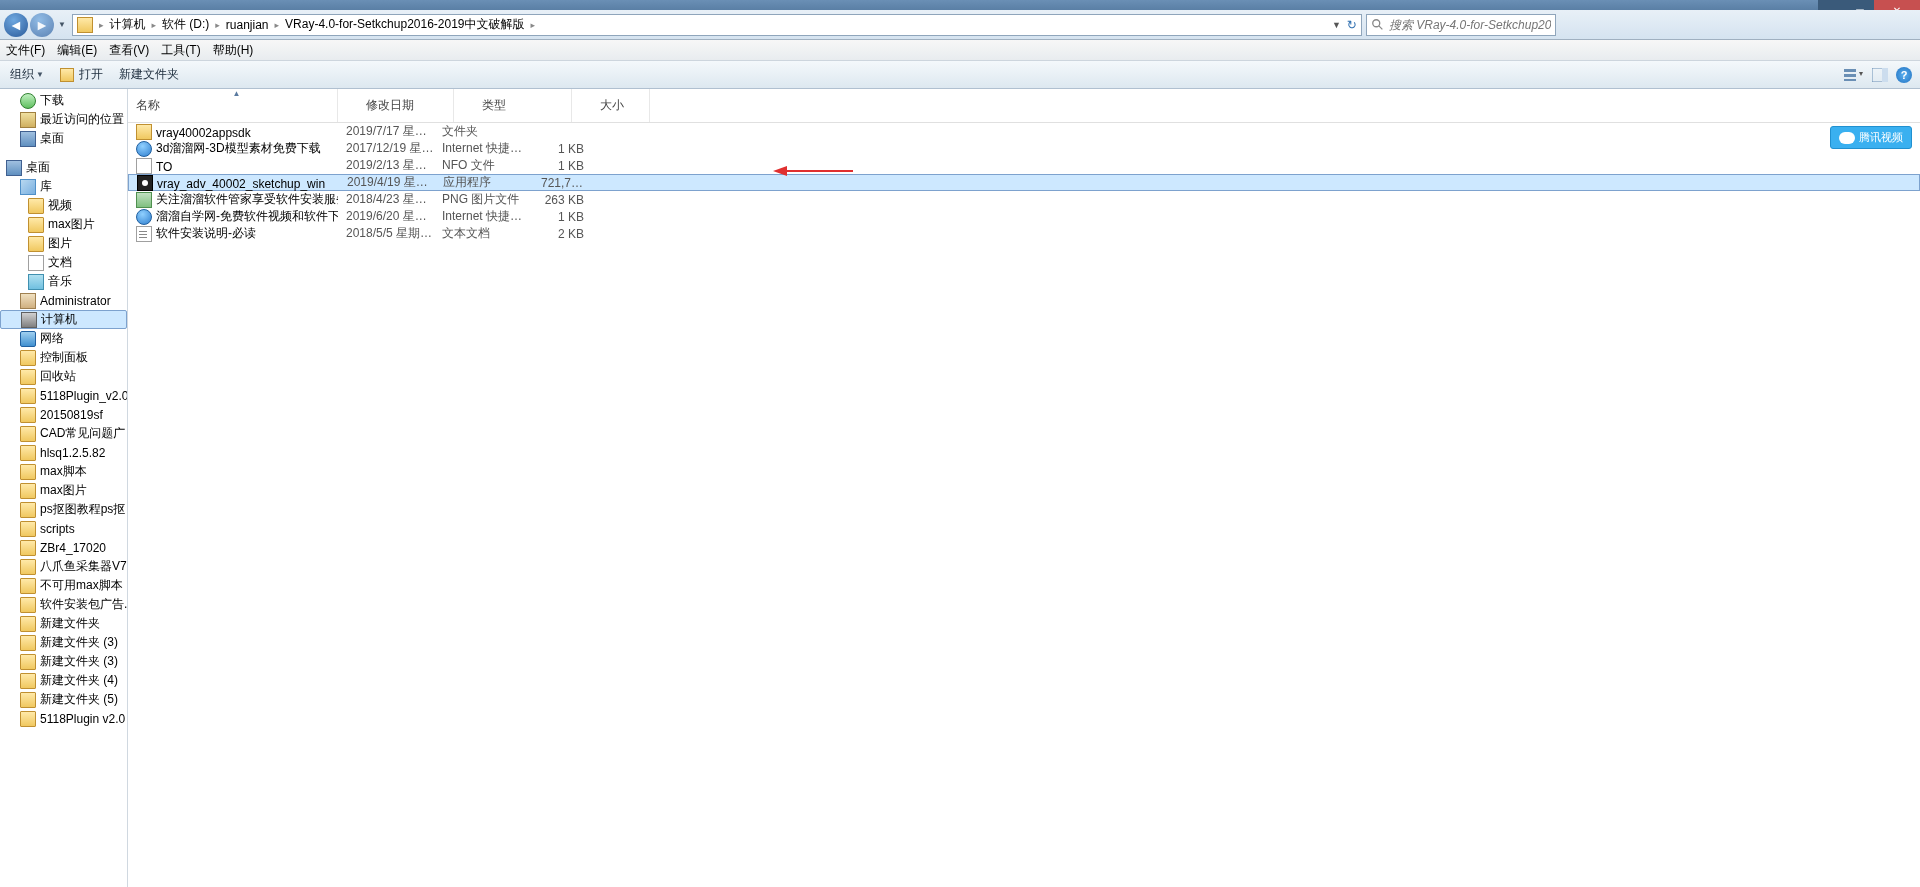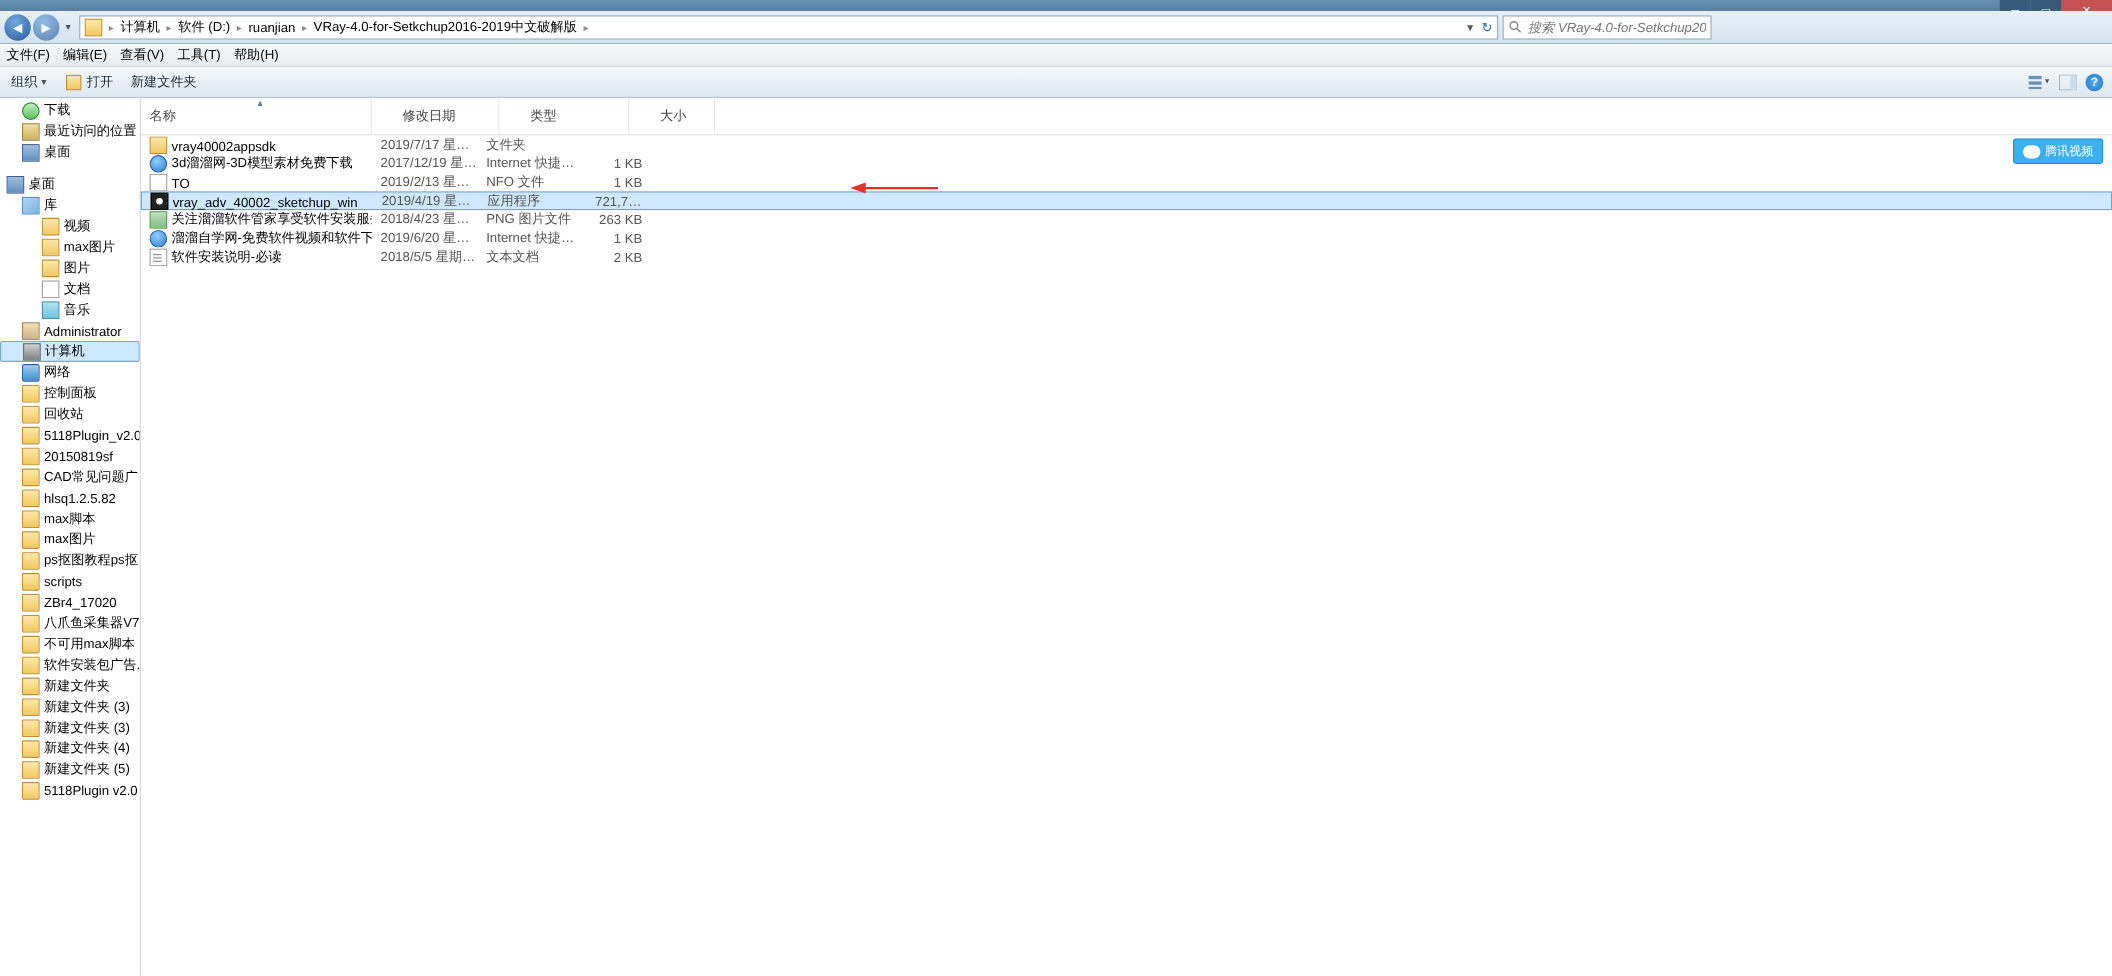--- a/index.html
+++ b/index.html
@@ -41,21 +41,21 @@
 
 
 .main { display: flex; height: calc(100% - 89px); }
 
 
 .sidebar { width: 128px; border-right: 1px solid #d0d8e0; overflow: hidden; background: #fff; padding-top: 2px; }
 .tree-item { display: flex; align-items: center; height: 19px; padding-left: 6px; cursor: pointer; white-space: nowrap; overflow: hidden; }
 .tree-item.selected { background: #cde8ff; border: 1px solid #7da2ce; border-radius: 2px; }
 .tree-item .icon { width: 16px; height: 16px; margin-right: 4px; flex-shrink: 0; }
 .tree-indent-1 { padding-left: 20px; }
-.tree-indent-2 { padding-left: 38px; }
+.tree-indent-2 { padding-left: 28px; }
 .tree-spacer { height: 10px; }
 .ic-folder { background: linear-gradient(#ffe9a8, #f0c860); border: 1px solid #c09030; border-radius: 1px; }
 .ic-lib { background: linear-gradient(135deg, #b8d8f0, #7ab0e0); border: 1px solid #5090c8; }
 .ic-comp { background: linear-gradient(#d0d0d0, #808080); border: 1px solid #606060; position: relative; }
 .ic-net { background: linear-gradient(#a0d0f0, #4090d0); border: 1px solid #2060a0; border-radius: 2px; }
 .ic-user { background: linear-gradient(#f0e0c0, #d0b080); border: 1px solid #a08050; }
 .ic-down { background: linear-gradient(#c0f0c0, #60c060); border: 1px solid #308030; border-radius: 50%; }
 .ic-recent { background: linear-gradient(#f0e0a0, #d0b060); border: 1px solid #a08040; }
 .ic-desk { background: linear-gradient(#a0c0e0, #6090c0); border: 1px solid #406090; }
 .ic-doc { background: #fff; border: 1px solid #a0a0a0; }

